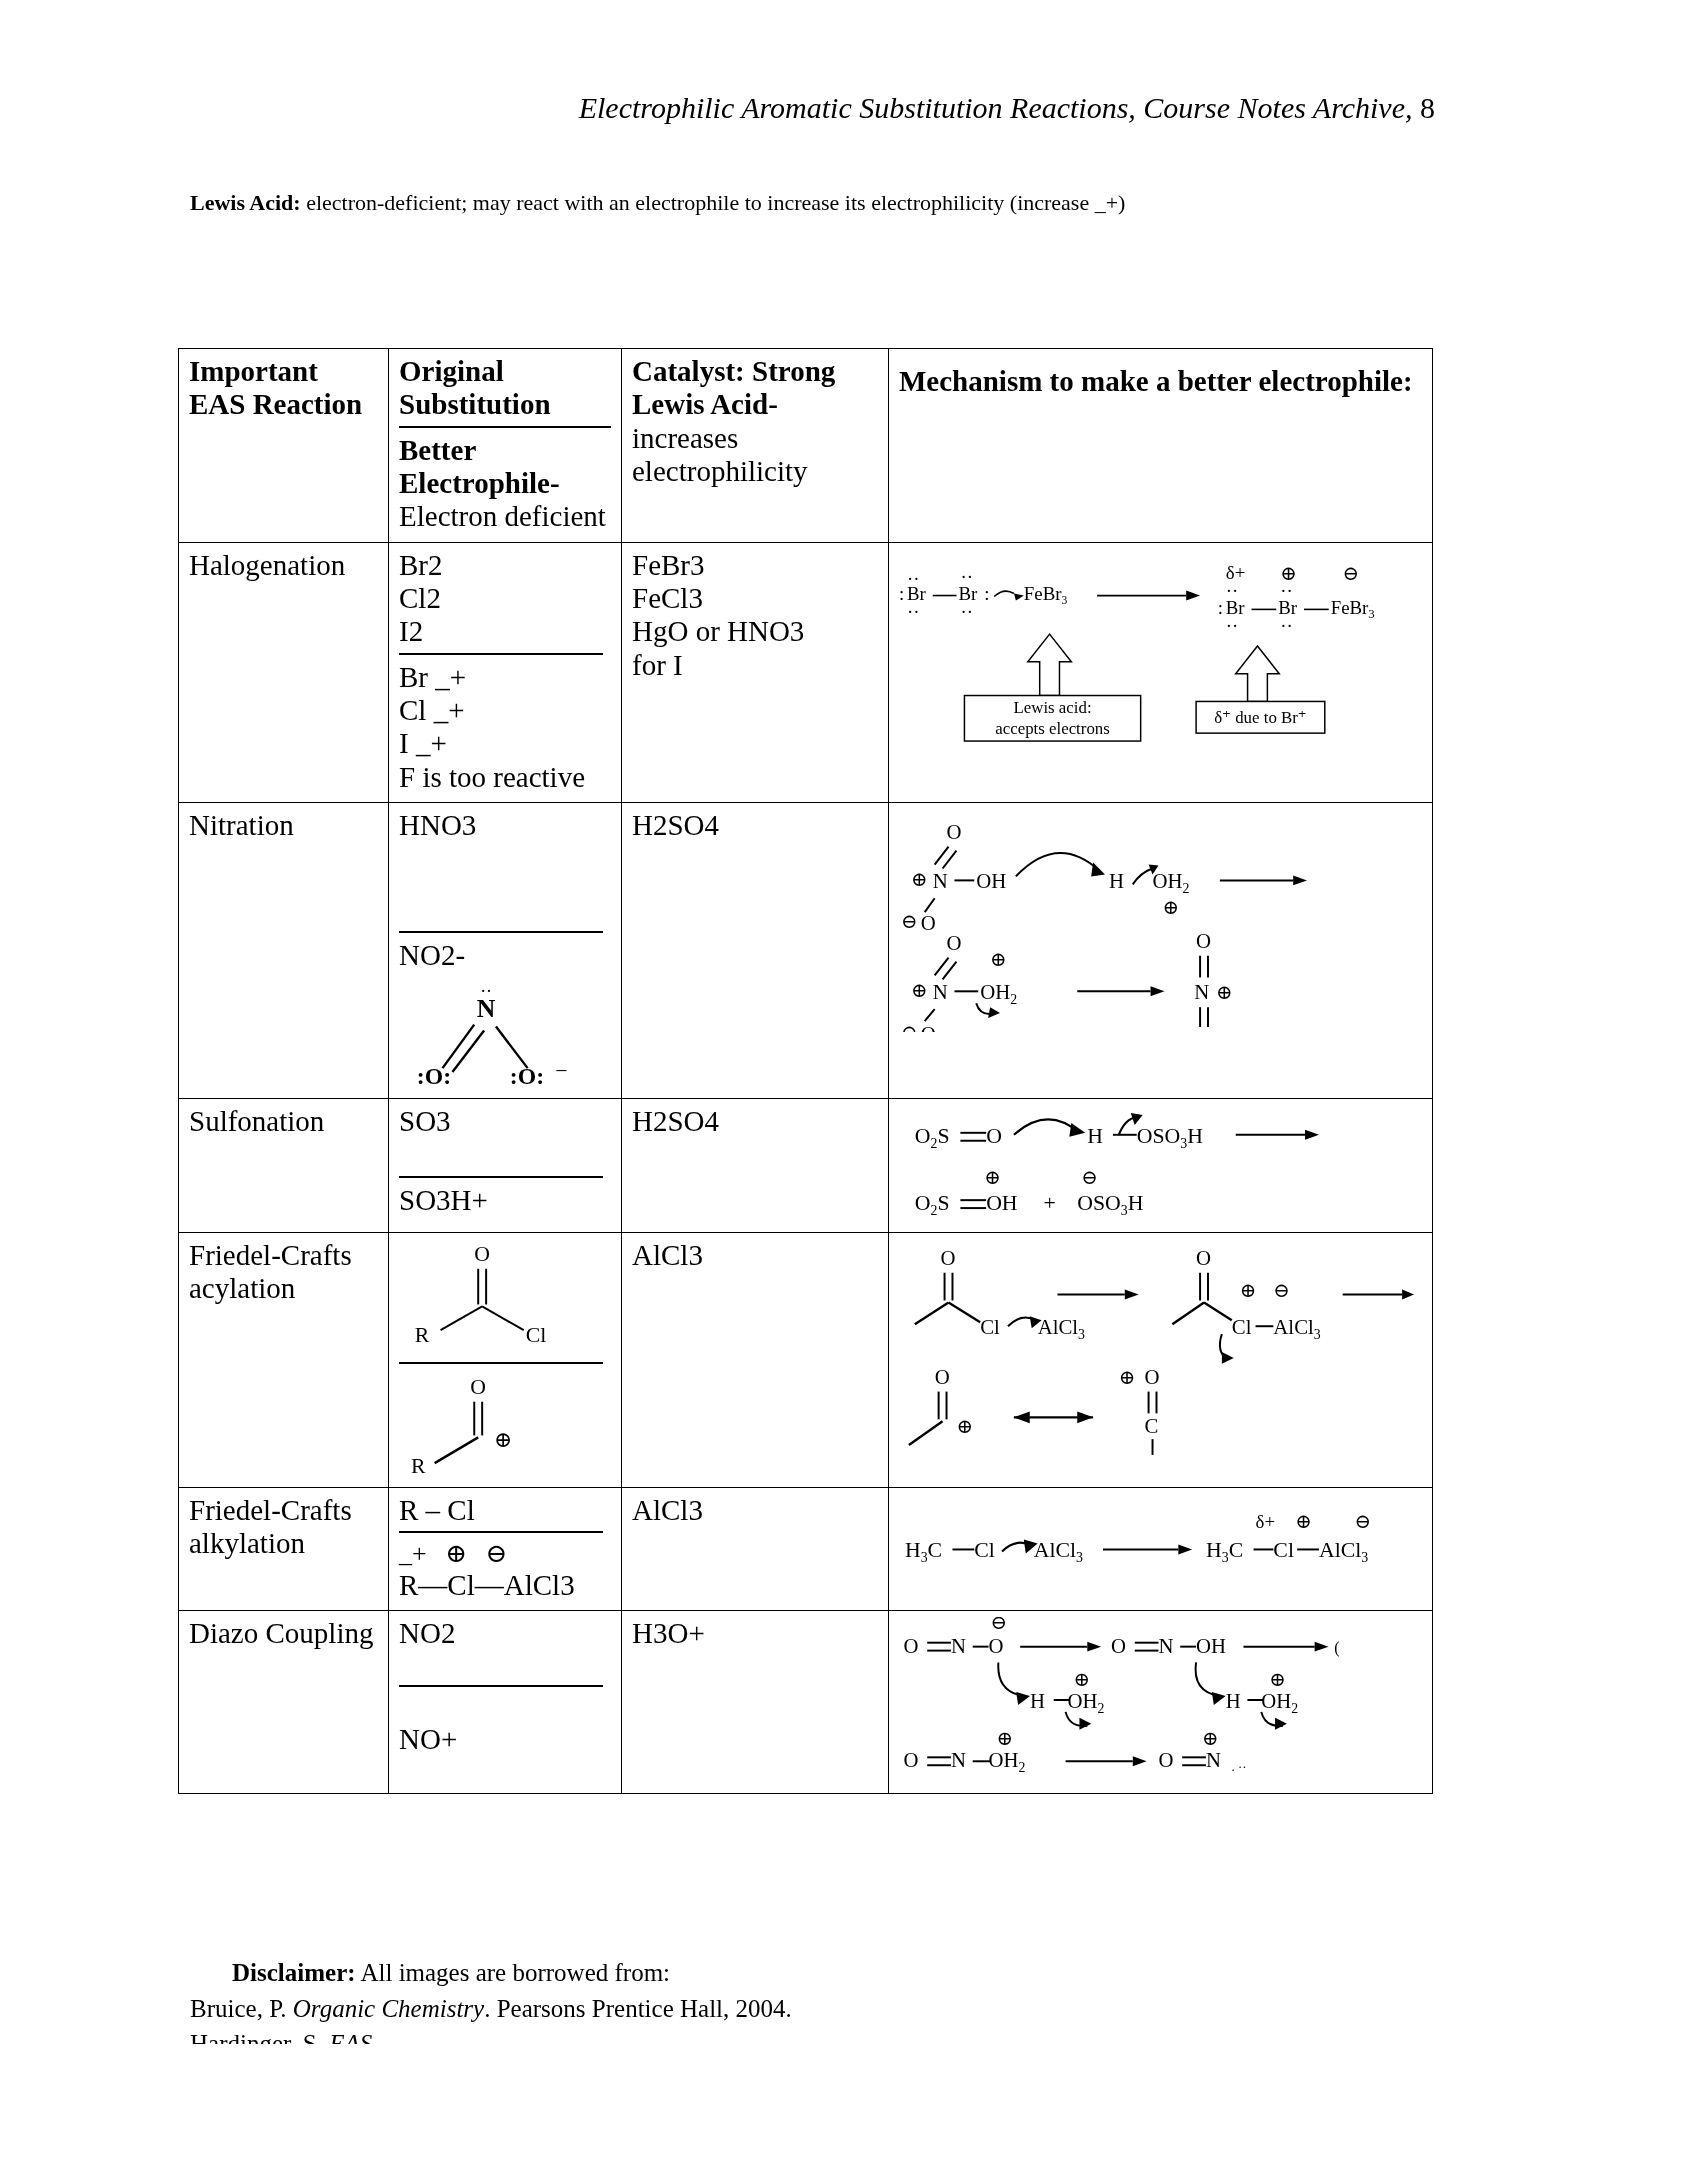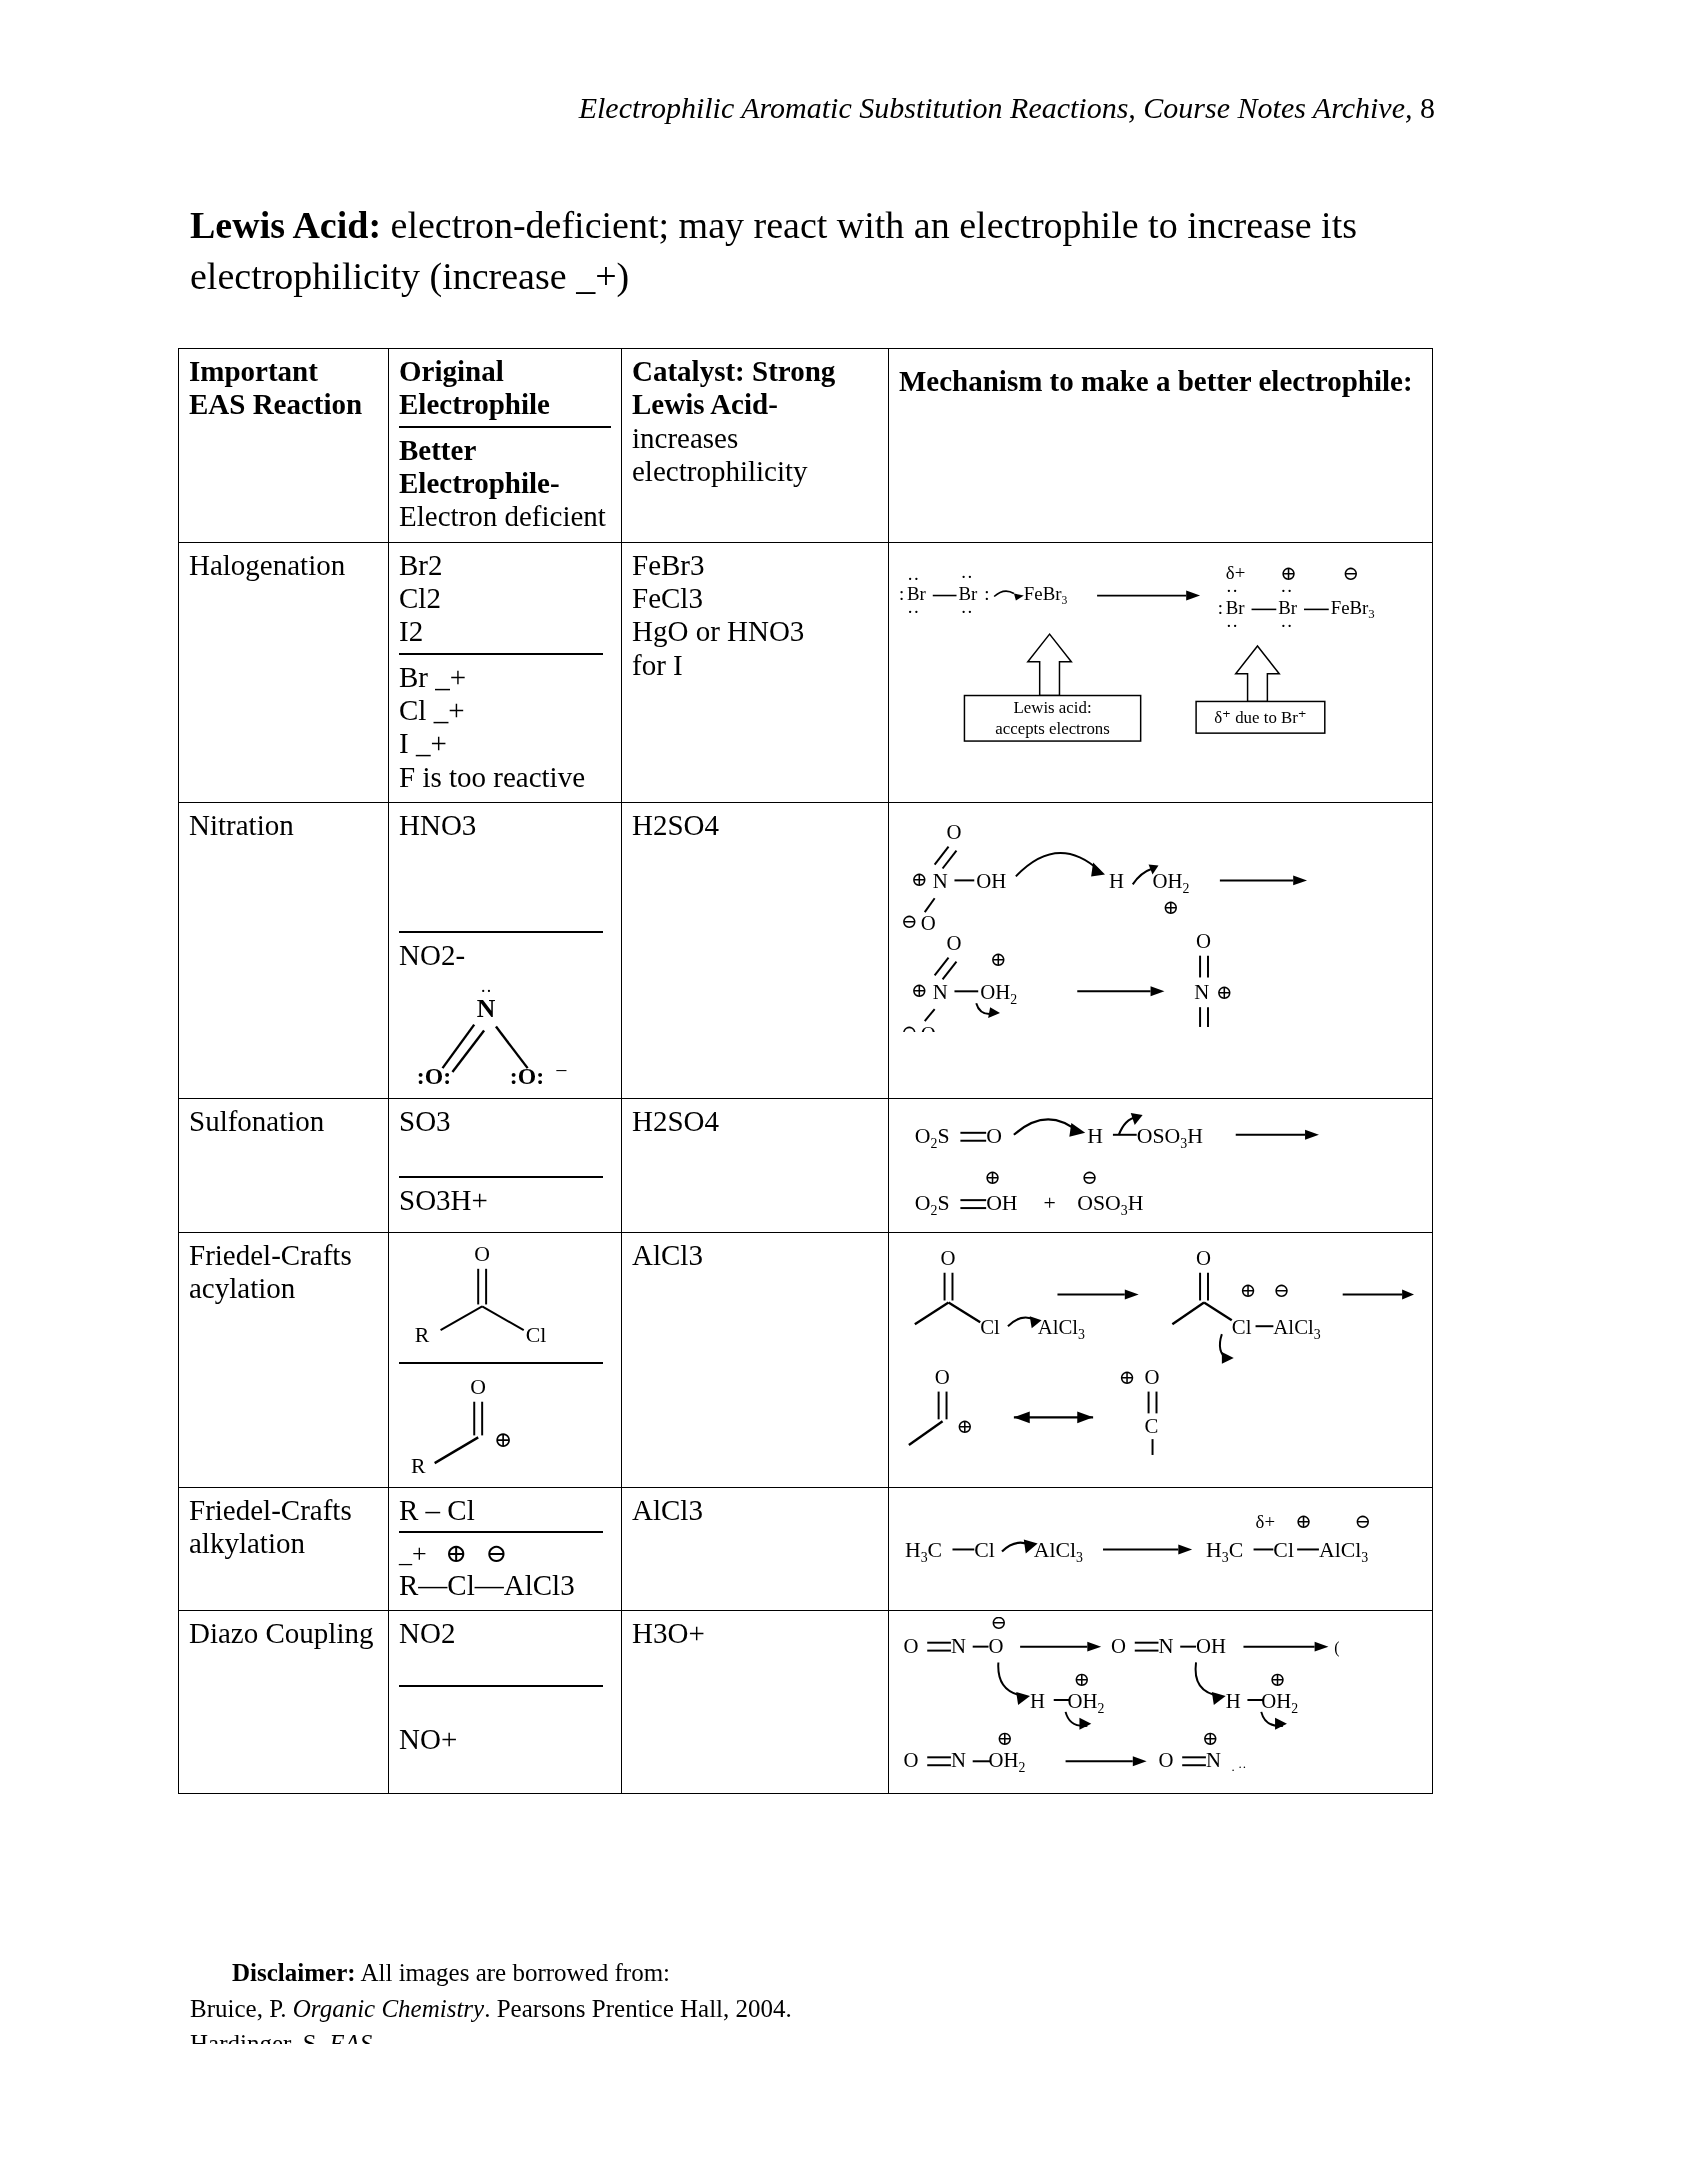--- a/index.html
+++ b/index.html
@@ -19,21 +19,21 @@
     text-align:right; padding-right:248px;
     box-sizing:border-box;
     font-size:30px;
   }
   .pg-header .title { font-style:italic; }
   .pg-header .pageno { font-style:normal; }
 
   
   .intro {
     position:absolute; left:190px; top:188px; width:1257px;
-    font-size:38px; line-height:1.33;margin-top:12px;
+    font-size:22px; line-height:1.33;
   }
   .intro b { font-weight:bold; }
 
   
   .eas-table {
     position:absolute; left:178px; top:300px;
     width:1253px;
     border-collapse:collapse;
     table-layout:fixed;
     margin-top:48px;
@@ -99,21 +99,21 @@
         <col class="c3">
         <col class="c4">
       </colgroup>
     <tbody>
 
     <tr>
       <td>
         <div class="hdr">Important EAS Reaction</div>
       </td>
       <td>
-        <div class="hdr">Original Electrophile</div>
+        <div class="hdr">Original Substitution</div>
         <div class="rule"></div>
         <div class="hdr">Better Electrophile-</div>
         <div class="plain">Electron deficient</div>
       </td>
       <td>
         <div class="hdr">Catalyst: Strong Lewis Acid-</div>
         <div class="plain">increases electrophilicity</div>
       </td>
       <td>
         <div class="hdr cellpad-top">Mechanism to make a better electrophile:</div>

